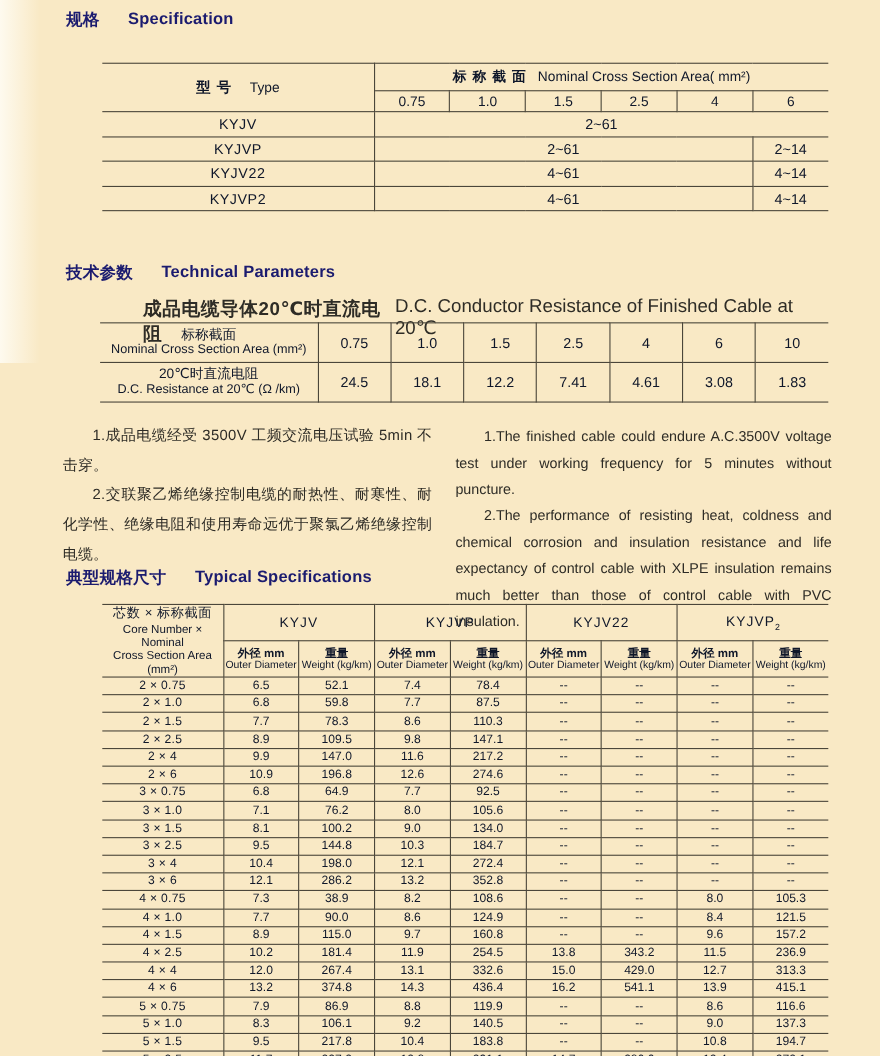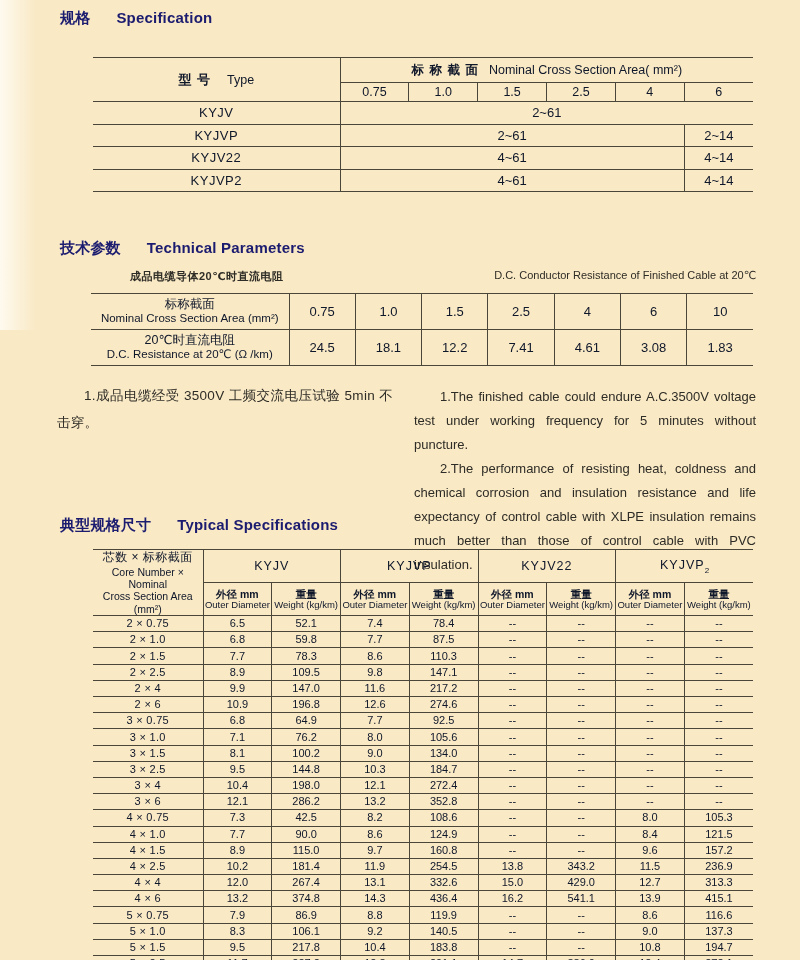--- a/index.html
+++ b/index.html
@@ -34,21 +34,21 @@
   #spec-table thead tr:last-child{height:19px;font-size:12.5px}
   #spec-table tbody tr{height:22.5px}
   .hz{font-weight:bold;letter-spacing:1px;margin-right:16px}
   .he,.he2{font-size:12.5px}
   .area-hdr .hz{margin-right:10px;font-size:12.5px}
   .type-cell{letter-spacing:.5px}
 
   
   .tech-subtitle{
     position:absolute;left:130px;top:269px;width:626px;
-    display:flex;justify-content:space-between;font-size:11px;
+    display:flex;justify-content:space-between;font-size:17px;
   }
   .tech-subtitle .sz{font-weight:bold;letter-spacing:.5px}
   #tech-table{left:91px;top:293px;width:662px;font-size:13px}
   #tech-table tr{height:36px}
   #tech-table .lbl .l1{font-size:12.5px;font-weight:normal;line-height:1.25}
   #tech-table .lbl .l2{font-size:11.5px;line-height:1.2}
 
   
   .notes-zh{position:absolute;left:57px;top:382px;width:336px;
     font-size:13.5px;line-height:27px;text-align:justify;letter-spacing:.3px}
@@ -173,20 +173,21 @@
         <td>7.41</td>
         <td>4.61</td>
         <td>3.08</td>
         <td>1.83</td>
       </tr>
     </tbody>
 </table>
 
 <div class="notes-zh" id="notes-zh">
     <p>1.成品电缆经受 3500V 工频交流电压试验 5min 不击穿。</p>
+    <p>2.交联聚乙烯绝缘控制电缆的耐热性、耐寒性、耐化学性、绝缘电阻和使用寿命远优于聚氯乙烯绝缘控制电缆。</p>
   </div>
 <div class="notes-en" id="notes-en">
     <p>1.The finished cable could endure A.C.3500V voltage test under working frequency for 5 minutes without puncture.</p>
     <p>2.The performance of resisting heat, coldness and chemical corrosion and insulation resistance and life expectancy of control cable with XLPE insulation remains much better than those of control cable with PVC insulation.</p>
   </div>
 
 <div class="sec-title" id="title-typical">
   <span>典型规格尺寸</span>
   <span>Typical Specifications</span>
 </div>
@@ -379,21 +380,21 @@
         <td>13.2</td>
         <td>352.8</td>
         <td>--</td>
         <td>--</td>
         <td>--</td>
         <td>--</td>
       </tr>
       <tr>
         <td class="spec-cell">4 × 0.75</td>
         <td>7.3</td>
-        <td>42.5</td>
+        <td>38.9</td>
         <td>8.2</td>
         <td>108.6</td>
         <td>--</td>
         <td>--</td>
         <td>8.0</td>
         <td>105.3</td>
       </tr>
       <tr>
         <td class="spec-cell">4 × 1.0</td>
         <td>7.7</td>

